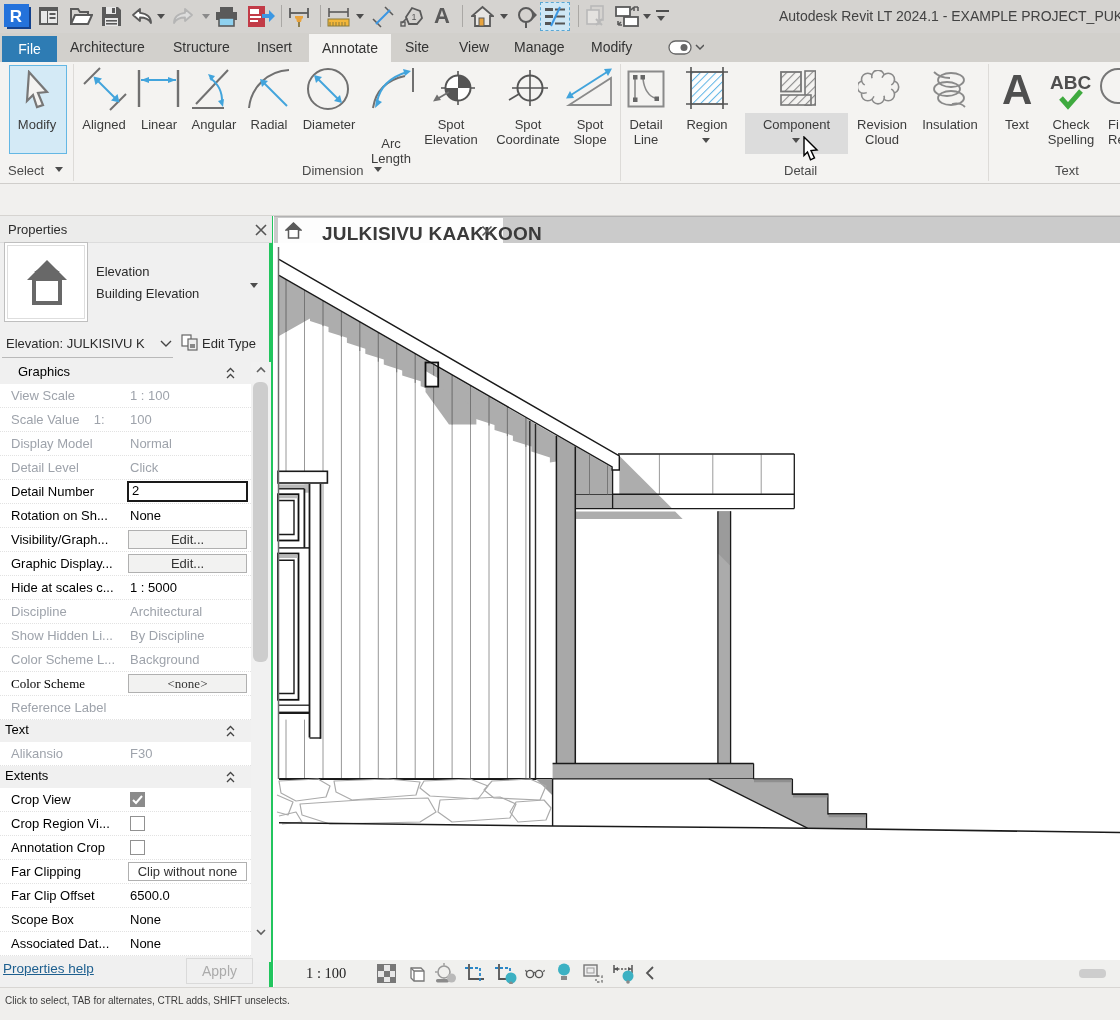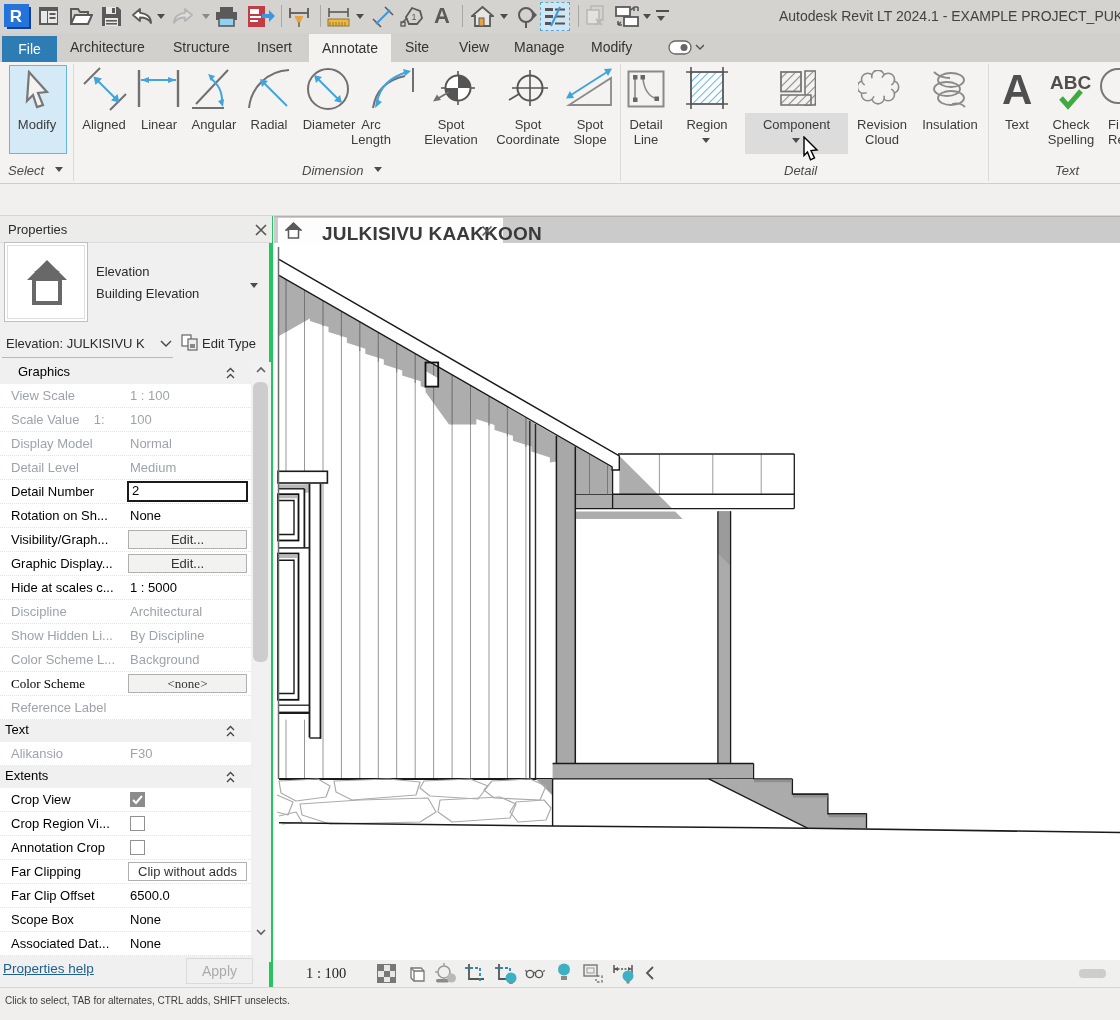--- a/index.html
+++ b/index.html
@@ -15,21 +15,21 @@
   
   #tabrow{left:0;top:33px;width:1120px;height:29px;background:#d2d0cc;}
   #filetab{left:2px;top:36px;width:55px;height:26px;background:#2e7cb4;color:#fff;
            font-size:14px;text-align:center;line-height:26px;}
   .rtab{top:33px;height:29px;font-size:14px;color:#333;line-height:29px;}
   #activetab{left:309px;top:34px;width:82px;height:28px;background:#f4f3f1;
              text-align:center;line-height:28px;font-size:14px;color:#333;}
   
   #ribbon{left:0;top:62px;width:1120px;height:122px;background:#f4f3f1;
           border-bottom:1px solid #d0cecb;box-sizing:border-box;}
-  .glabel{top:163px;font-size:13px;color:#4a4a4a;font-style:italic;}
+  .glabel{top:163px;font-size:13px;color:#4a4a4a;}
   .gsep{top:64px;width:1px;height:117px;background:#dddbd8;}
   .ilabel{top:117px;font-size:13px;color:#3c3c3c;text-align:center;line-height:15px;}
   
   #optbar{left:0;top:184px;width:1120px;height:32px;background:#f1f0ee;
           border-bottom:1px solid #d6d4d1;box-sizing:border-box;}
   
   #props{left:0;top:216px;width:273px;height:771px;background:#f0f0f0;
          border-right:4px solid #22c55e;box-sizing:border-box;}
   #prophead{left:0;top:0;width:272px;height:27px;background:#ececeb;
             border-bottom:1px solid #dcdcdc;box-sizing:border-box;}
@@ -256,21 +256,21 @@
   <path d="M39 37 L31 35 L37 29 Z" fill="#42a4dc"></path>
 </svg>
 <div class="ilabel abs" style="left:293px;width:72px;">Diameter</div>
 <svg class="abs" style="left:367px;top:64px;" width="52" height="48" viewBox="0 0 52 48">
   <path d="M6 44 Q 10 18 38 12" fill="none" stroke="#707070" stroke-width="2"></path>
   <line x1="46" y1="4" x2="46" y2="28" stroke="#707070" stroke-width="2"></line>
   <path d="M10 38 Q 14 16 40 8" fill="none" stroke="#42a4dc" stroke-width="2"></path>
   <path d="M8 44 L9 35 L15 38 Z" fill="#42a4dc"></path>
   <path d="M44 7 L36 5 L38 12 Z" fill="#42a4dc"></path>
 </svg>
-<div class="ilabel abs" style="left:348px;width:46px;">Arc<br>Length</div>
+<div class="ilabel abs" style="left:368px;width:46px;margin-top:19px;">Arc<br>Length</div>
 <svg class="abs" style="left:429px;top:66px;" width="46" height="44" viewBox="0 0 46 44">
   <line x1="29" y1="5" x2="29" y2="39" stroke="#555" stroke-width="1.6"></line>
   <line x1="12" y1="22" x2="46" y2="22" stroke="#555" stroke-width="1.6"></line>
   <circle cx="29" cy="22" r="12.5" fill="#fff" stroke="#555" stroke-width="2"></circle>
   <path d="M29 9.5 A 12.5 12.5 0 0 1 41.5 22 L29 22 Z" fill="#555"></path>
   <path d="M29 34.5 A 12.5 12.5 0 0 1 16.5 22 L29 22 Z" fill="#555"></path>
   <line x1="20" y1="26" x2="8" y2="33" stroke="#707070" stroke-width="1.8"></line>
   <path d="M4 35.5 L12 34 L8 28.5 Z" fill="#707070"></path>
 </svg>
 <div class="ilabel abs" style="left:420px;width:62px;">Spot<br>Elevation</div>
@@ -418,21 +418,21 @@
   <div class="prow abs" style="top:192px;">
       <span class="plab grey">Scale Value&nbsp;&nbsp;&nbsp;&nbsp;1:</span>
       <span class="pval grey">100</span>
     </div>
   <div class="prow abs" style="top:216px;">
       <span class="plab grey">Display Model</span>
       <span class="pval grey">Normal</span>
     </div>
   <div class="prow abs" style="top:240px;">
       <span class="plab grey">Detail Level</span>
-      <span class="pval grey">Medium</span>
+      <span class="pval grey">Click</span>
     </div>
   <div class="prow abs" style="top:264px;">
       <span class="plab">Detail Number</span>
     <span class="abs" style="left:127px;top:1px;width:121px;height:21px;background:#fff;border:2px solid #1a1a1a;box-sizing:border-box;font-size:13px;padding-left:3px;">2</span>
     </div>
   <div class="prow abs" style="top:288px;text-align:center;">
       <span class="plab">Rotation on Sh...</span>
       <span class="pval">None</span>
     </div>
   <div class="prow abs" style="top:312px;">
@@ -492,21 +492,21 @@
   <div class="prow abs" style="top:596px;">
       <span class="plab">Crop Region Vi...</span>
     <span class="abs" style="left:130px;top:4px;width:13px;height:13px;background:#fff;border:1px solid #919191;"></span>
     </div>
   <div class="prow abs" style="top:620px;">
       <span class="plab">Annotation Crop</span>
     <span class="abs" style="left:130px;top:4px;width:13px;height:13px;background:#fff;border:1px solid #919191;"></span>
     </div>
   <div class="prow abs" style="top:644px;">
       <span class="plab">Far Clipping</span>
-    <span class="pbtn" style="background:#fff;">Clip without adds</span>
+    <span class="pbtn" style="background:#fff;">Clip without none</span>
     </div>
   <div class="prow abs" style="top:668px;text-align:center;">
       <span class="plab">Far Clip Offset</span>
       <span class="pval">6500.0</span>
     </div>
   <div class="prow abs" style="top:692px;">
       <span class="plab">Scope Box</span>
       <span class="pval">None</span>
     </div>
   <div class="prow abs" style="top:716px;">

